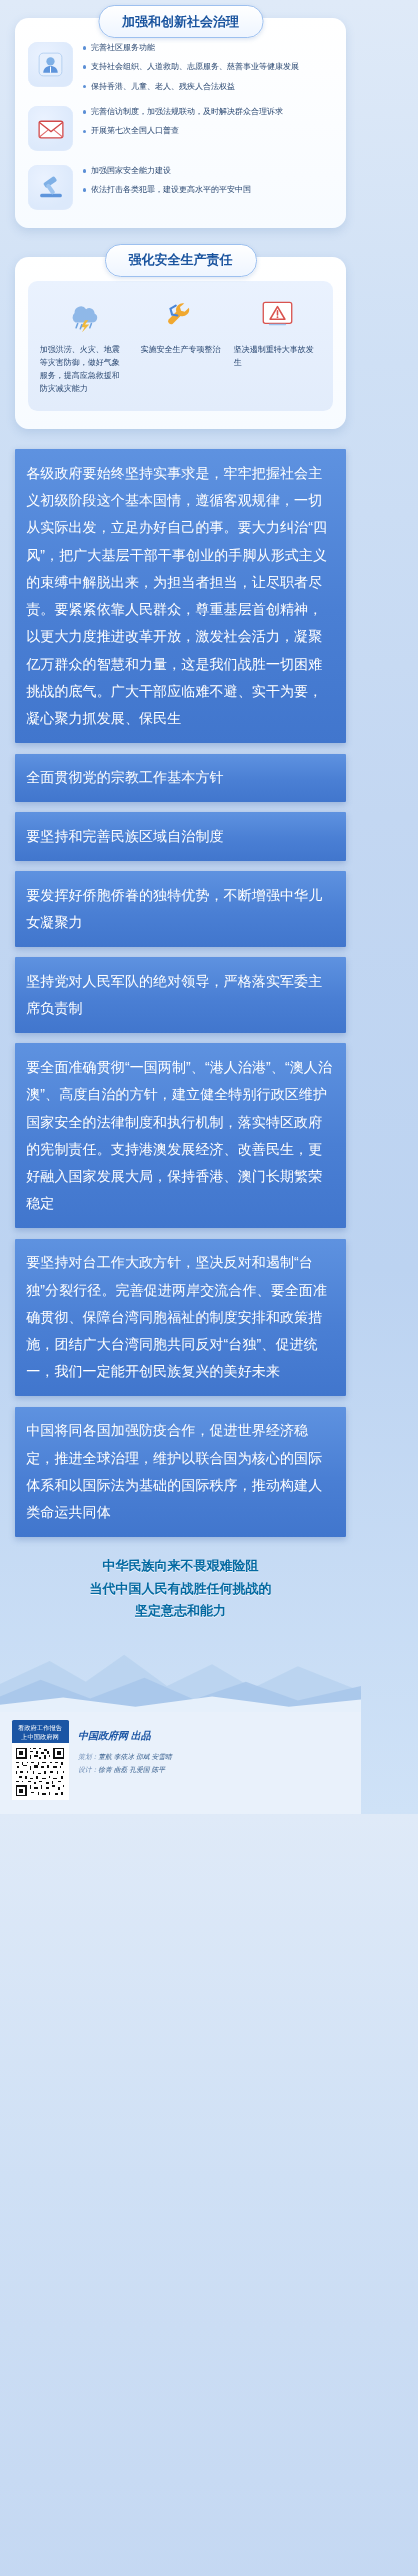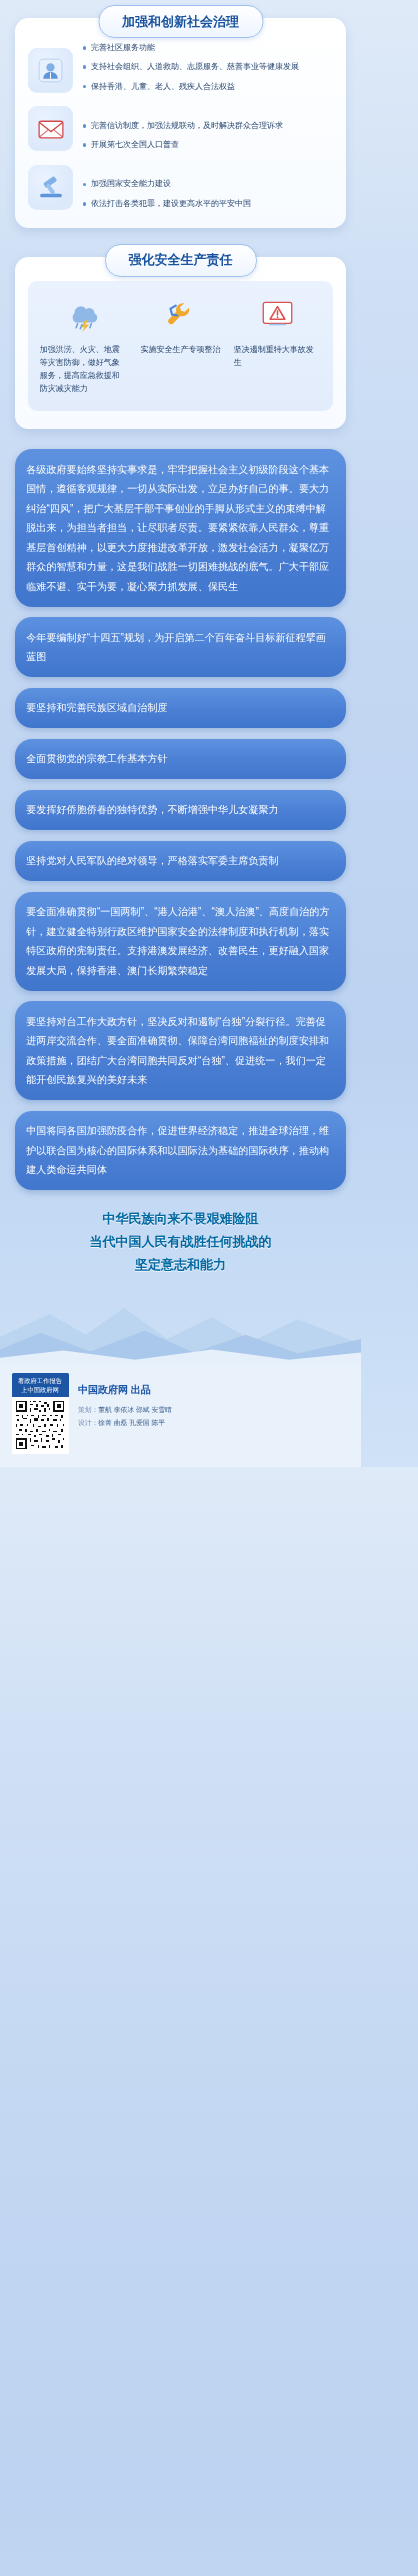--- a/index.html
+++ b/index.html
@@ -31,21 +31,21 @@
     padding: 6.3px 23px;
     font-size: 13px;
     font-weight: bold;
     color: #19539e;
     white-space: nowrap;
     box-shadow: 0 1.6px 4.2px rgba(90,130,190,0.22);
   }
 
   
   .gov-rows { display: flex; flex-direction: column; gap: 13.6px; }
-  .gov-row { display: flex; align-items: flex-end; gap: 9.4px; }
+  .gov-row { display: flex; align-items: flex-start; gap: 9.4px; }
   .gov-icon {
     width: 45px; height: 45px; flex: 0 0 45px;
     border-radius: 9.4px;
     background: radial-gradient(circle at 35% 30%, #eaf2ff 0%, #dce9fb 70%);
     display: flex; align-items: center; justify-content: center;
     box-shadow: inset 0 0 0 0.5px #e2ecfb;
   }
   .gov-items { flex: 1; display: flex; flex-direction: column; gap: 7.3px; }
   .bullet-line {
     display: flex; align-items: flex-start; gap: 4.7px;
@@ -67,23 +67,23 @@
   .safe-ic { width: 46px; height: 41px; display: flex; align-items: center; justify-content: center; margin-bottom: 7.3px; }
   .safe-txt {
     font-size: 8px; line-height: 1.65; color: #27456f;
     padding: 0 2.1px;
   }
 
   
   .blue-wrap { padding: 2.1px 14.7px 0 14.7px; display: flex; flex-direction: column; gap: 10.5px; }
   .blue-block {
     background: linear-gradient(180deg, #5e92e0 0%, #4a7fd4 55%, #4176cd 100%);
-    border-radius: 17px;
+    border-radius: 1px;
     color: #ffffff;
-    font-size: 10px;
+    font-size: 14px;
     line-height: 1.95;
     padding: 10.5px 11.5px;
     box-shadow: 0 2.1px 6.3px rgba(55,95,160,0.28);
     letter-spacing: 0.1px;
   }
 
   
   .slogan {
     margin: 18px 14.7px 10.5px 14.7px;
     text-align: center;
@@ -103,21 +103,21 @@
     background: #e9f1fb;
     padding: 8.4px 11.5px 13.6px 11.5px;
     display: flex; align-items: flex-start; gap: 9.4px;
   }
   .qr-box { width: 57px; flex: 0 0 57px; }
   .qr-label {
     background: #1b55a4; color: #fff; font-size: 6.3px; line-height: 1.45;
     text-align: center; padding: 2.6px 2.1px; border-radius: 1.6px 1.6px 0 0;
   }
   .qr-img { width: 57px; height: 57px; background: #fff; padding: 2.1px; }
-  .footer-right { flex: 1; padding-top: 9.4px; }
+  .footer-right { flex: 1; padding-top: 9.4px; font-style: italic; }
   .footer-title { font-size: 10px; color: #1b55a4; font-weight: bold; margin-bottom: 7.3px; }
   .credit { font-size: 6.8px; color: #3a618f; line-height: 1.9; }
   .credit span.k { color: #6d8cb5; }
 </style>
 </head>
 <body>
 
 <div class="page">
 
   <div class="card" style="margin-top:18px;">
@@ -228,23 +228,22 @@
           </svg>
         </div>
         <div class="safe-txt">坚决遏制重特大事故发生</div>
       </div>
 
     </div>
   </div>
 
   <div class="blue-wrap">
     <div class="blue-block">各级政府要始终坚持实事求是，牢牢把握社会主义初级阶段这个基本国情，遵循客观规律，一切从实际出发，立足办好自己的事。要大力纠治“四风”，把广大基层干部干事创业的手脚从形式主义的束缚中解脱出来，为担当者担当，让尽职者尽责。要紧紧依靠人民群众，尊重基层首创精神，以更大力度推进改革开放，激发社会活力，凝聚亿万群众的智慧和力量，这是我们战胜一切困难挑战的底气。广大干部应临难不避、实干为要，凝心聚力抓发展、保民生</div>
-    <div class="blue-block">今年要编制好“十四五”规划，为开启第二个百年奋斗目标新征程擘画蓝图</div>
+    <div class="blue-block">全面贯彻党的宗教工作基本方针</div>
     <div class="blue-block">要坚持和完善民族区域自治制度</div>
-    <div class="blue-block">全面贯彻党的宗教工作基本方针</div>
     <div class="blue-block">要发挥好侨胞侨眷的独特优势，不断增强中华儿女凝聚力</div>
     <div class="blue-block">坚持党对人民军队的绝对领导，严格落实军委主席负责制</div>
     <div class="blue-block">要全面准确贯彻“一国两制”、“港人治港”、“澳人治澳”、高度自治的方针，建立健全特别行政区维护国家安全的法律制度和执行机制，落实特区政府的宪制责任。支持港澳发展经济、改善民生，更好融入国家发展大局，保持香港、澳门长期繁荣稳定</div>
     <div class="blue-block">要坚持对台工作大政方针，坚决反对和遏制“台独”分裂行径。完善促进两岸交流合作、要全面准确贯彻、保障台湾同胞福祉的制度安排和政策措施，团结广大台湾同胞共同反对“台独”、促进统一，我们一定能开创民族复兴的美好未来</div>
     <div class="blue-block">中国将同各国加强防疫合作，促进世界经济稳定，推进全球治理，维护以联合国为核心的国际体系和以国际法为基础的国际秩序，推动构建人类命运共同体</div>
   </div>
 
   <div class="slogan" style="white-space:pre-line;">中华民族向来不畏艰难险阻
 当代中国人民有战胜任何挑战的
 坚定意志和能力</div>

